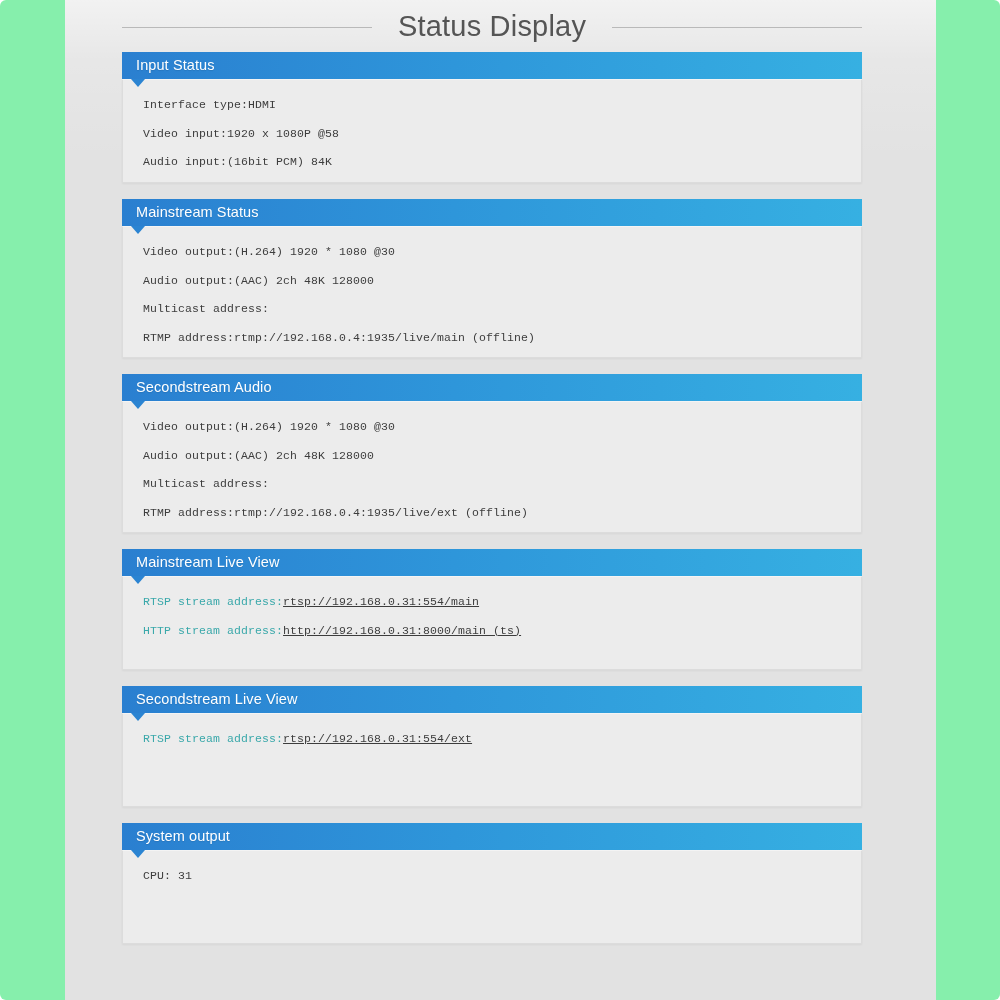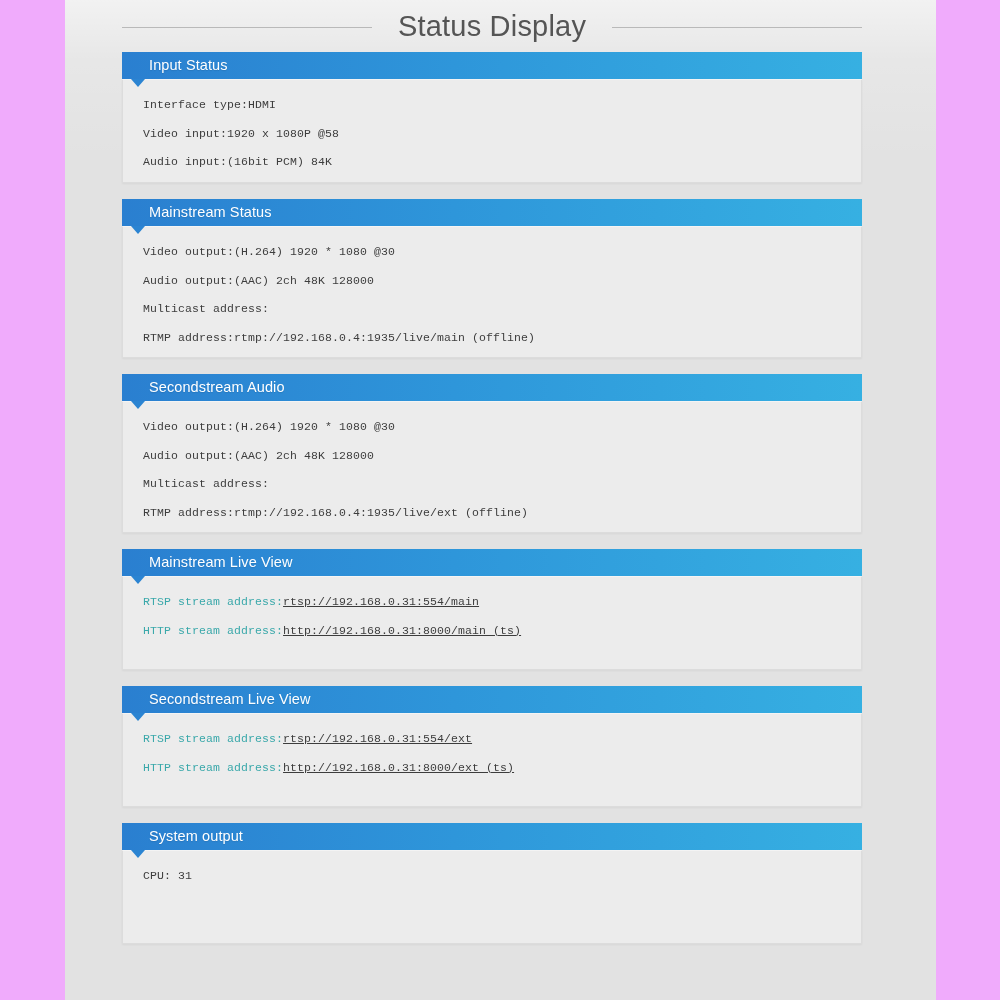--- a/index.html
+++ b/index.html
@@ -12,21 +12,22 @@
     overflow: hidden;
     background: #ffffff;
     font-family: "Liberation Sans", sans-serif;
   }
 
   
   #page-root {
     position: relative;
     width: 1000px;
     height: 1000px;
-    background: #f0abfc;
+    background: #86efac;
+    border-radius: 6px;
   }
   .page-field {
     position: absolute;
     left: 65px;
     top: 0;
     width: 871px;
     height: 1000px;
     background: #e2e2e2;
   }
 
@@ -81,21 +82,21 @@
   .panel {
     position: relative;
     margin-bottom: 16px;
   }
   .panel-header {
     position: relative;
     height: 27px;
     background: linear-gradient(to right, #2a7fd0 0%, #2e96da 45%, #36b0e2 100%);
     display: flex;
     align-items: center;
-    padding-left: 27px;
+    padding-left: 14px;
     box-shadow: 0 1px 0 rgba(255,255,255,0.45);
   }
   .panel-header-title {
     color: #ffffff;
     font-size: 14.5px;
     font-weight: 400;
     letter-spacing: 0.1px;
     line-height: 1;
     font-family: "Liberation Sans", sans-serif;
     text-shadow: 0 1px 1px rgba(0,0,0,0.10);
@@ -201,21 +202,20 @@
             <div class="info-line"><span class="info-label-teal">HTTP stream address:</span><span class="info-value-dark">http://192.168.0.31:8000/main (ts)</span></div>
           </div>
         </div>
         <div class="panel">
           <div class="panel-header">
             <span class="panel-header-title">Secondstream Live View</span>
             <div class="panel-notch"></div>
           </div>
           <div class="panel-body body-h-liveview">
             <div class="info-line"><span class="info-label-teal">RTSP stream address:</span><span class="info-value-dark">rtsp://192.168.0.31:554/ext</span></div>
-            <div class="info-line"><span class="info-label-teal">HTTP stream address:</span><span class="info-value-dark">http://192.168.0.31:8000/ext (ts)</span></div>
           </div>
         </div>
         <div class="panel">
           <div class="panel-header">
             <span class="panel-header-title">System output</span>
             <div class="panel-notch"></div>
           </div>
           <div class="panel-body body-h-system">
             <div class="info-line"><span>CPU: 31</span></div>
           </div>

